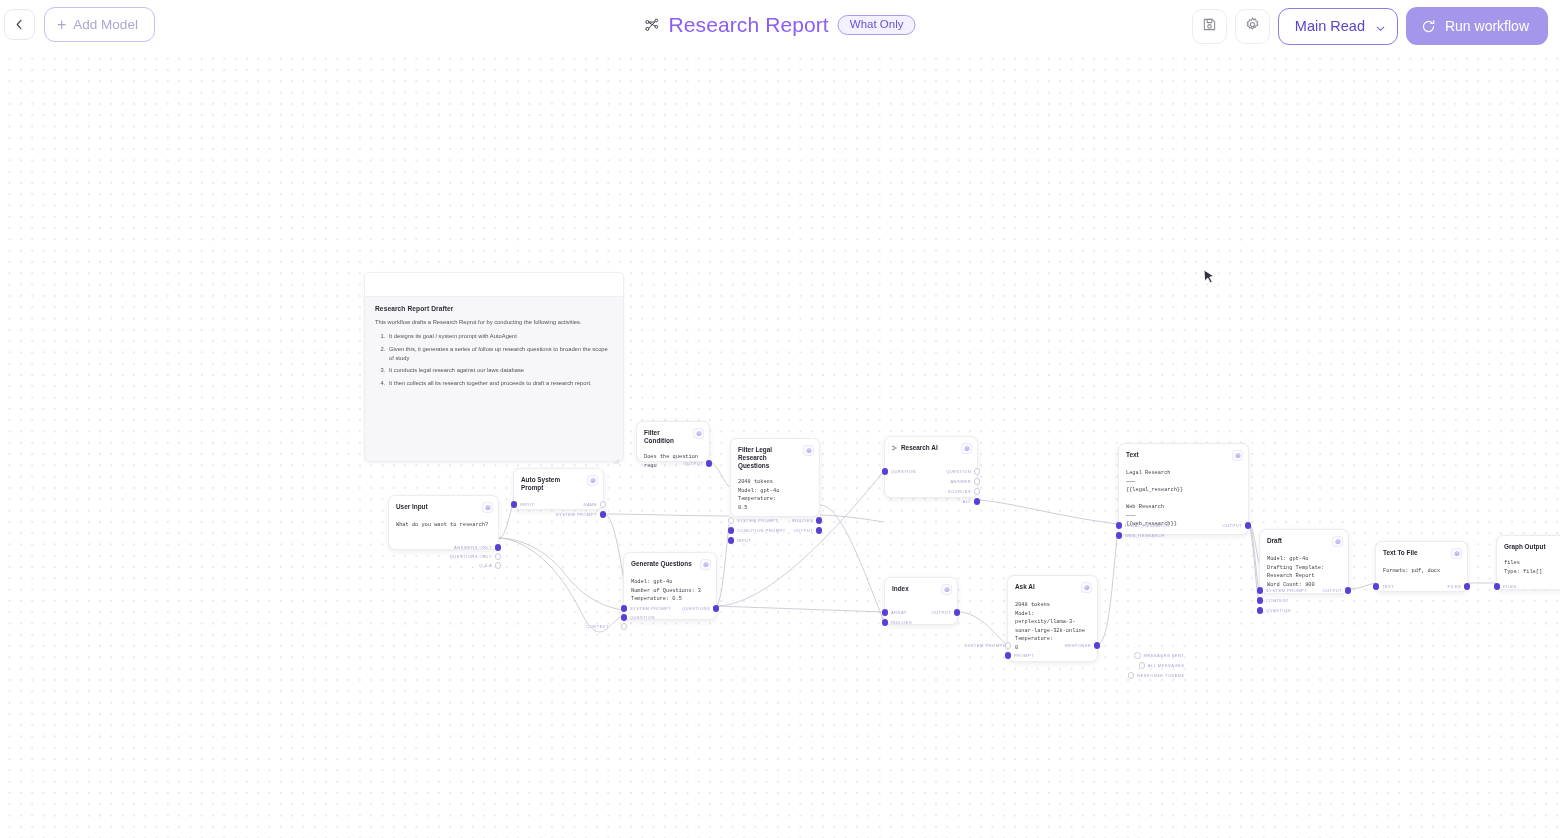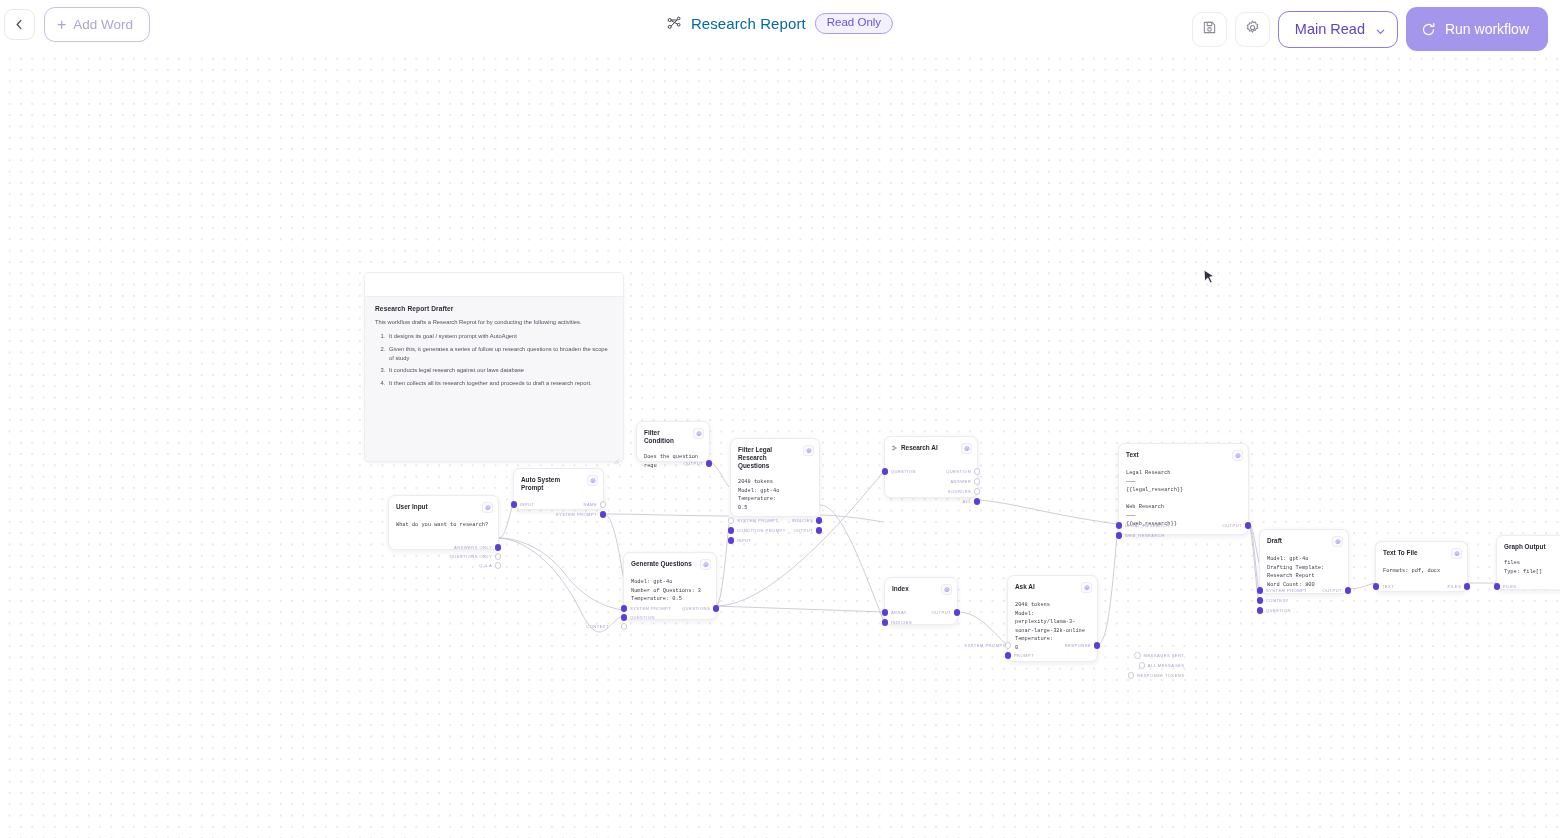--- a/index.html
+++ b/index.html
@@ -29,41 +29,41 @@
     border:1px solid #c9bdf2; border-radius:11px; background:#fff;
     display:flex; align-items:center; gap:7px; cursor:pointer;
     color:#b0a5cf; font-size:13.5px;
   }
   .add-block .plus { font-size:16px; line-height:1; color:#b0a5cf; font-weight:300;}
   .title-wrap {
     position:absolute; left:50%; top:13px; transform:translateX(-50%);
     display:flex; align-items:center; gap:9px; white-space:nowrap;
   }
   .title-wrap .flow-icon { width:15px; height:15px; display:block; }
-  .doc-title { font-size:15px; color:#0369a1; letter-spacing:.1px;}
+  .doc-title { font-size:21px; color:#8b5cf6; letter-spacing:.1px;}
   .readonly-badge {
     border:1px solid #a99cf0; border-radius:999px; background:#f4f1fe;
     color:#6a52d6; font-size:11.5px; padding:3px 11px 4px; line-height:1;
     display:inline-block;
   }
   .tb-right { position:absolute; right:12px; top:7px; display:flex; align-items:center; gap:8px; }
   .icon-btn {
     width:35px; height:35px; border:1px solid #ececf2; border-radius:10px;
     background:#fff; display:flex; align-items:center; justify-content:center; cursor:pointer;
   }
   .icon-btn svg { width:15px; height:15px; }
   .flow-select {
     height:37px; min-width:118px; border:1.6px solid #8f7ae8; border-radius:11px;
     background:#fff; color:#5b45c9; font-size:14.5px;
     display:flex; align-items:center; justify-content:space-between; gap:10px;
     padding:0 11px 0 16px; cursor:pointer;
   }
   .flow-select .chev { width:11px; height:11px; opacity:.85;}
   .run-btn {
-    height:44px; border-radius:11px; background:#a496ea; color:#fff;
+    height:38px; border-radius:11px; background:#a496ea; color:#fff;
     display:flex; align-items:center; gap:9px; padding:0 19px 0 15px;
     font-size:14px; cursor:pointer; border:none;
   }
   .run-btn .spin { width:15px; height:15px; }
 
   
   .canvas {
     position:absolute; top:50px; left:0; width:1560px; height:788px;
     background-color:#ffffff;
     background-image: radial-gradient(#e7e7ee 1px, transparent 1px);
@@ -134,35 +134,35 @@
   <div class="back-btn">
     <span>
       <svg viewBox="0 0 12 12" fill="none" stroke="#4a4a55" stroke-width="1.4" stroke-linecap="round" stroke-linejoin="round">
           <path d="M7.5 1.5L3.5 6l4 4.5"></path>
         </svg>
     </span>
   </div>
 
   <div class="add-block">
     <span class="plus">+</span>
-    <span>Add Word</span>
+    <span>Add Model</span>
   </div>
 
   <div class="title-wrap">
     <span class="flow-icon">
       <svg viewBox="0 0 16 16" fill="none" stroke="#3a3a46" stroke-width="1.05">
         <circle cx="3" cy="4.3" r="1.6"></circle>
           <circle cx="12.6" cy="2.6" r="1.4"></circle>
         <circle cx="12.6" cy="9.3" r="1.4"></circle>
           <circle cx="3" cy="11.6" r="1.6"></circle>
         <path d="M4.6 4.3h6.6M4.6 4.9l6.9 3.9M4.4 10.8l7-6.9"></path>
       </svg>
     </span>
     <span class="doc-title">Research Report</span>
-    <span class="readonly-badge">Read Only</span>
+    <span class="readonly-badge">What Only</span>
   </div>
 
   <div class="tb-right">
     <div class="icon-btn">
       <span>
         <svg viewBox="0 0 16 16" fill="none" stroke="#8c8c99" stroke-width="1.15" stroke-linejoin="round">
             <path d="M2.5 2.5h8.3l2.7 2.7v8.3H2.5z"></path>
           <rect x="5.5" y="2.5" width="5" height="3.5" rx=".5"></rect>
           <circle cx="8" cy="10" r="1.9"></circle>
           </svg>

